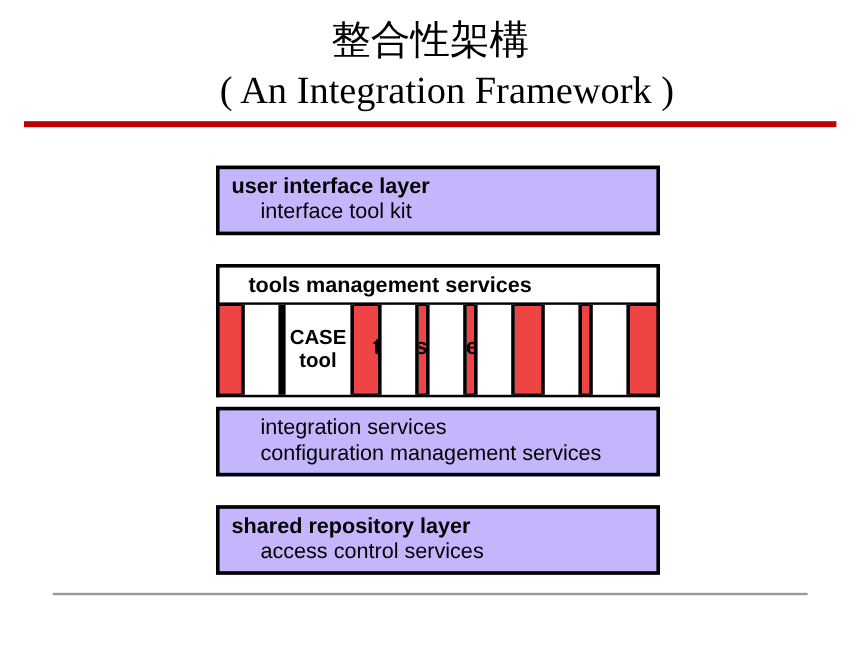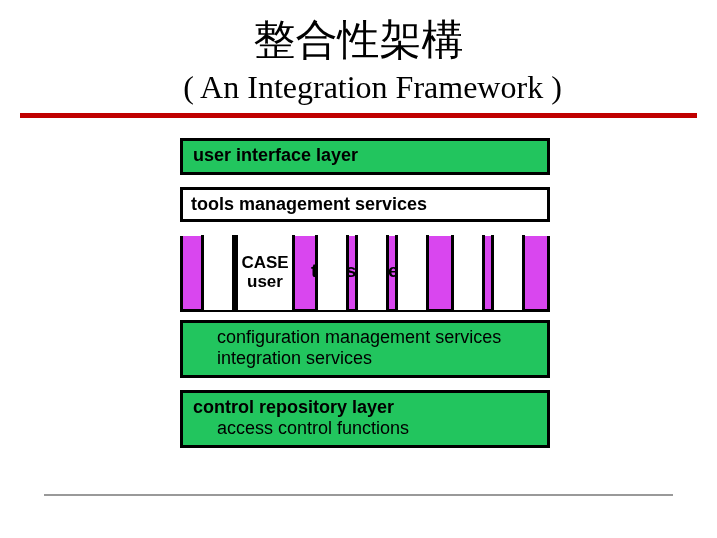--- a/index.html
+++ b/index.html
@@ -9,57 +9,57 @@
     background: #fff;
     font-family: "Times New Roman", serif;
     position: relative;
   }
   .title-block {
     text-align: center;
     padding-top: 14px;
     font-size: 32px;
     line-height: 1.25;
   }
-  .title-cn { font-size: 42px; }
+  .title-cn { font-size: 33px; }
   .title-en { font-size: 32px; padding-left: 28px; }
   .red-rule {
     height: 5px;
     background: #c00000;
     margin: 6px 20px 0 20px;
   }
   .diagram {
     position: absolute;
     left: 180px;
     top: 138px;
     width: 370px;
     font-family: Arial, Helvetica, sans-serif;
     font-size: 18px;
   }
   .box {
     border: 3px solid #000;
-    background: #22c55e;
+    background: #c4b5fd;
     padding: 4px 10px 6px 10px;
-    margin-bottom: 12px;
+    margin-bottom: 24px;
   }
   .box-title { font-weight: bold; }
   .box-sub { padding-left: 24px; font-weight: normal; }
   .tms-box {
     border: 3px solid #000;
     background: #fff;
-    padding: 4px 10px 4px 8px;
+    padding: 4px 10px 4px 24px;
     font-weight: bold;
-    margin-bottom: 14px;
+    margin-bottom: 0;
   }
   .tools-wrap {
     border: 3px solid #000;
     border-top: none;
     height: 76px;
     position: relative;
     margin-bottom: 8px;
-    background: #d946ef;
+    background: #ef4444;
   }
   .slot {
     position: absolute;
     top: -1px;
     bottom: -1px;
     width: 34px;
     border-left: 3px solid #000;
     border-right: 3px solid #000;
     background: #fff;
   }
@@ -99,45 +99,46 @@
 <div class="title-block">
   <div class="title-cn">整合性架構</div>
   <div class="title-en">( An Integration Framework )</div>
 </div>
 <div class="red-rule"></div>
 
 <div class="diagram">
 
   <div class="box">
     <div class="box-title">user interface layer</div>
+    <div class="box-sub">interface tool kit</div>
   </div>
 
   <div class="tms-box">
     <span>tools management services</span>
   </div>
 
   <div class="tools-wrap">
     <div class="slot" style="left:18px"></div>
     <div class="case-slot" style="left:52px; width:60px">
       <span>CASE</span>
-      <span>user</span>
+      <span>tool</span>
     </div>
     <div class="tools-label" style="left:128px; top:24px">tools layer</div>
     <div class="slot" style="left:132px"></div>
     <div class="slot" style="left:172px"></div>
     <div class="slot" style="left:212px"></div>
     <div class="slot" style="left:268px"></div>
     <div class="slot" style="left:308px"></div>
   </div>
 
   <div class="box">
+    <div class="box-sub">integration services</div>
     <div class="box-sub">configuration management services</div>
-    <div class="box-sub">integration services</div>
   </div>
 
   <div class="box">
-    <div class="box-title">control repository layer</div>
-    <div class="box-sub">access control functions</div>
+    <div class="box-title">shared repository layer</div>
+    <div class="box-sub">access control services</div>
   </div>
 
 </div>
 
 <div class="bottom-rule"></div>
 
 </body></html>

